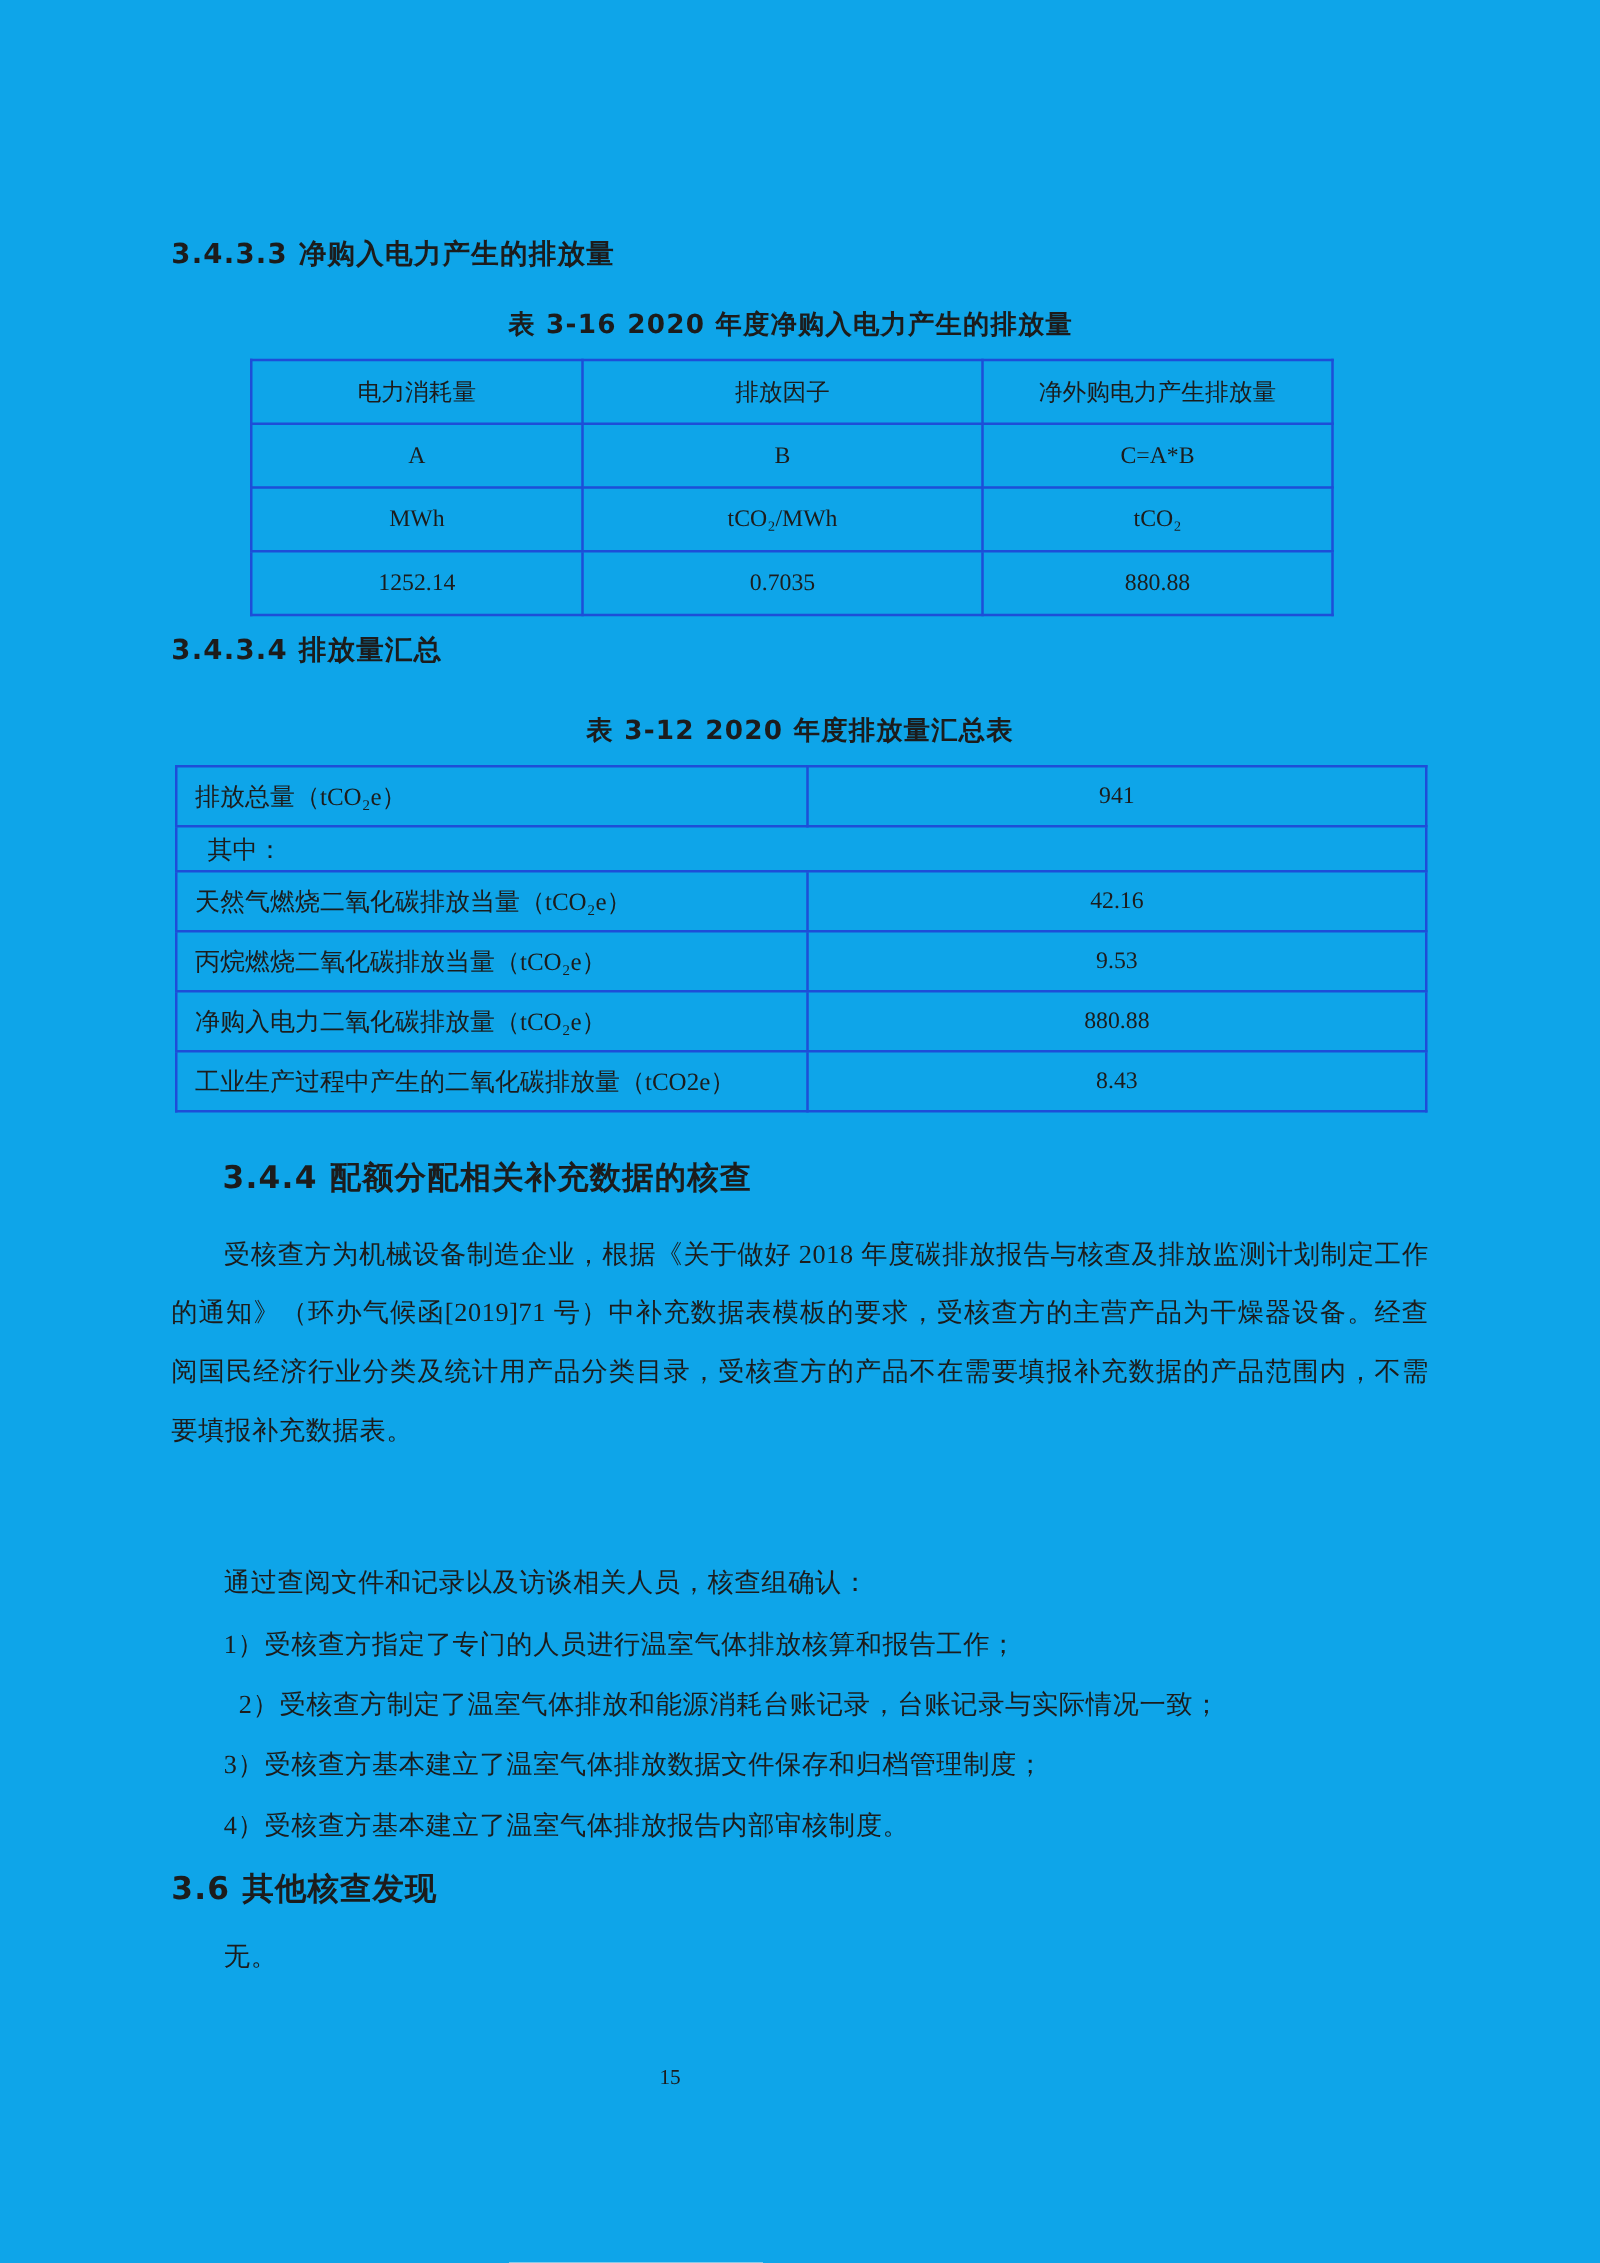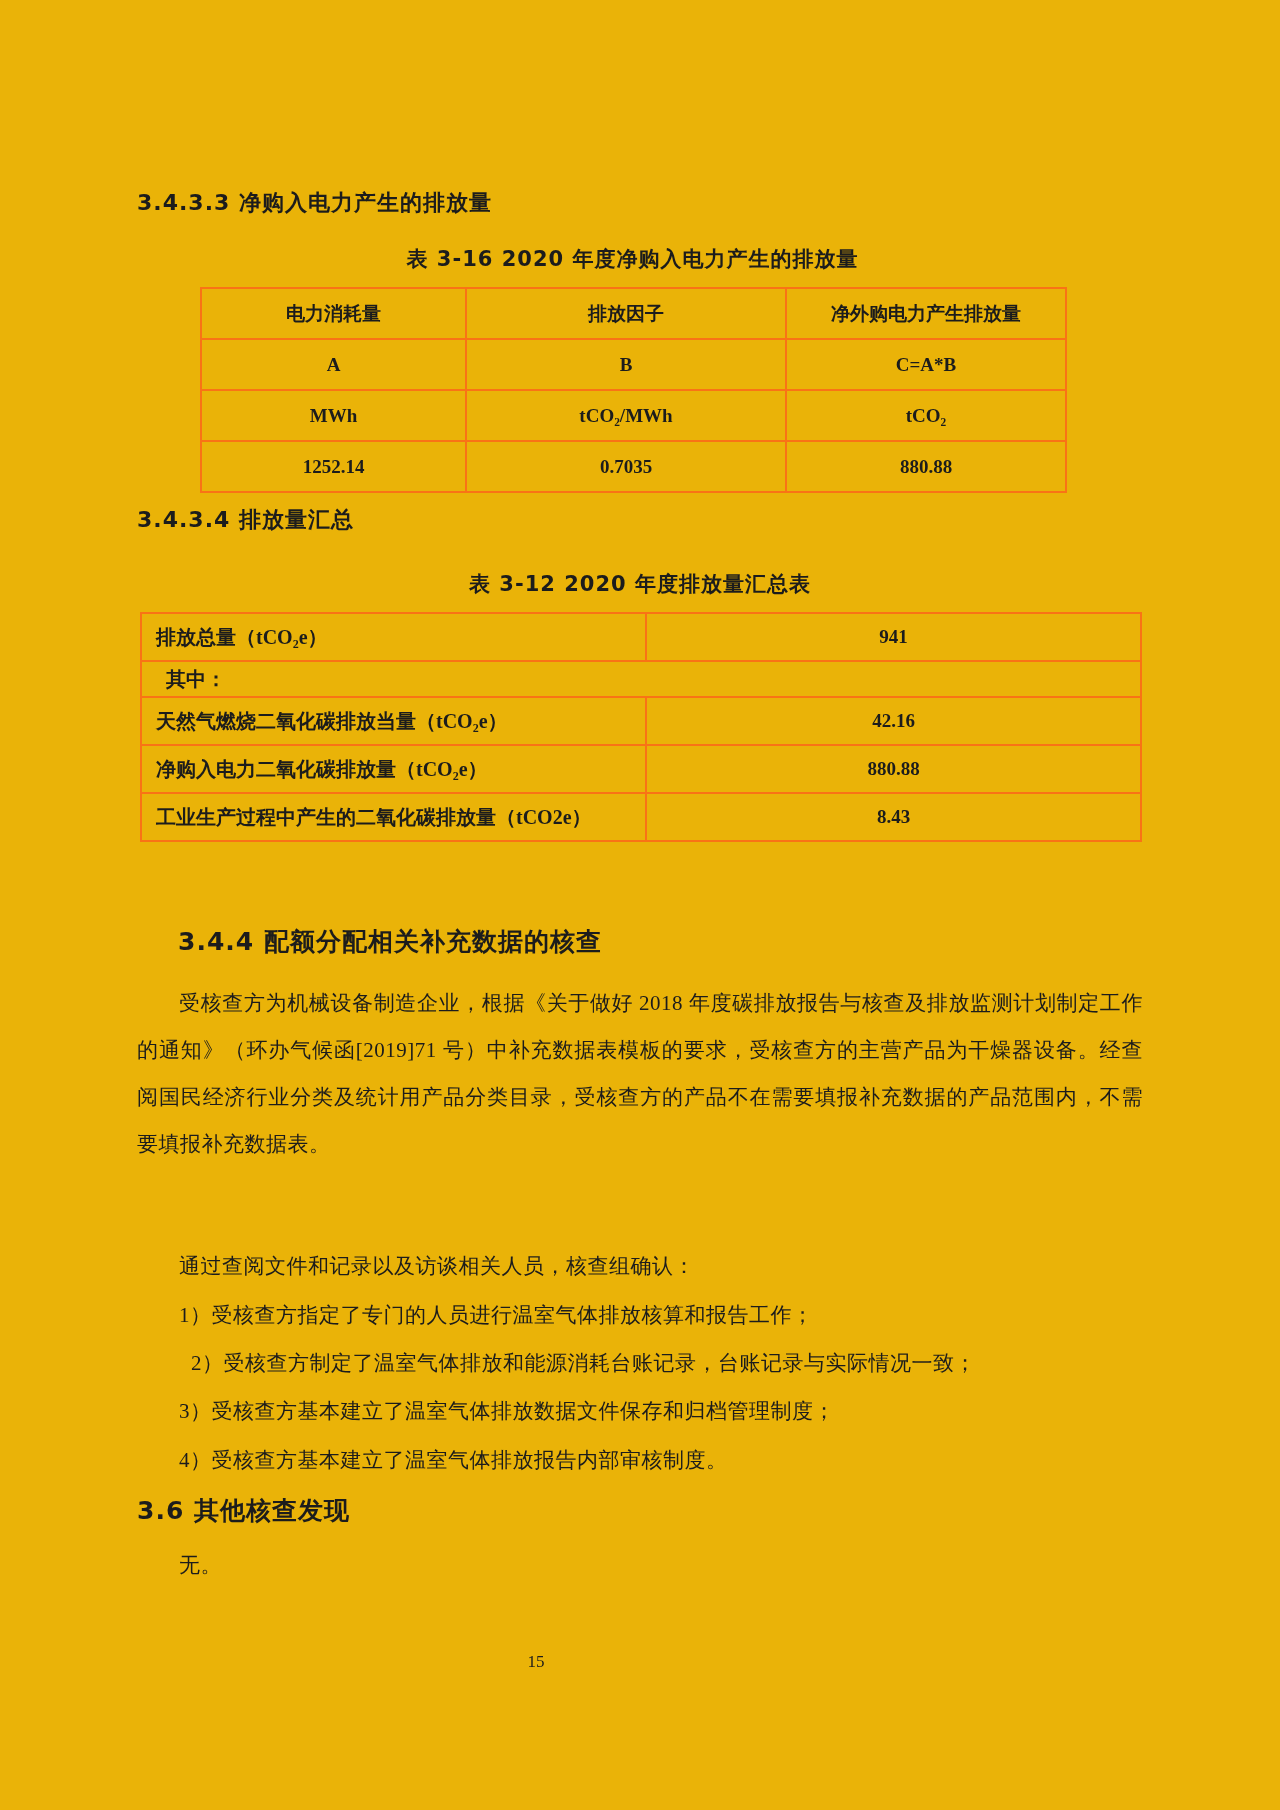--- a/index.html
+++ b/index.html
@@ -5,21 +5,21 @@
   html, body {
     margin: 0;
     padding: 0;
     background: #e8e8e8;
   }
   .page {
     position: relative;
     width: 1280px;
     height: 1810px;
     margin: 0 auto;
-    background: #eab308;
+    background: #0ea5e9;
     color: #1c1c1c;
     font-family: "Liberation Serif", "DejaVu Serif", serif;
     overflow: hidden;
   }
   .abs { position: absolute; }
   .h-small {
     font-family: "DejaVu Sans", "Liberation Sans", sans-serif;
     font-weight: bold;
     font-size: 22px;
     letter-spacing: 1px;
@@ -41,26 +41,25 @@
     white-space: nowrap;
   }
   table.doc {
     border-collapse: collapse;
     table-layout: fixed;
     font-family: "Liberation Serif", "DejaVu Serif", serif;
     font-size: 19px;
     color: #1c1c1c;
   }
   table.doc td {
-    border: 2px solid #f97316;
+    border: 2px solid #1d4ed8;
     text-align: center;
     vertical-align: middle;
     padding: 2px 8px;
     overflow: hidden;
-    font-weight: bold;
   }
   table.t11 { width: 865px; }
   table.t11 td { height: 45px; }
   table.t12 { width: 1000px; }
   table.t12 td { height: 42px; }
   table.t12 td.lbl {
     text-align: left;
     padding-left: 14px;
     font-size: 20px;
   }
@@ -136,20 +135,24 @@
         <td>941</td>
       </tr>
       <tr class="slim">
         <td class="lbl" colspan="2">其中：</td>
       </tr>
       <tr>
         <td class="lbl">天然气燃烧二氧化碳排放当量（tCO₂e）</td>
         <td>42.16</td>
       </tr>
       <tr>
+        <td class="lbl">丙烷燃烧二氧化碳排放当量（tCO₂e）</td>
+        <td>9.53</td>
+      </tr>
+      <tr>
         <td class="lbl">净购入电力二氧化碳排放量（tCO₂e）</td>
         <td>880.88</td>
       </tr>
       <tr>
         <td class="lbl">工业生产过程中产生的二氧化碳排放量（tCO2e）</td>
         <td>8.43</td>
       </tr>
     </tbody>
   </table>
 

